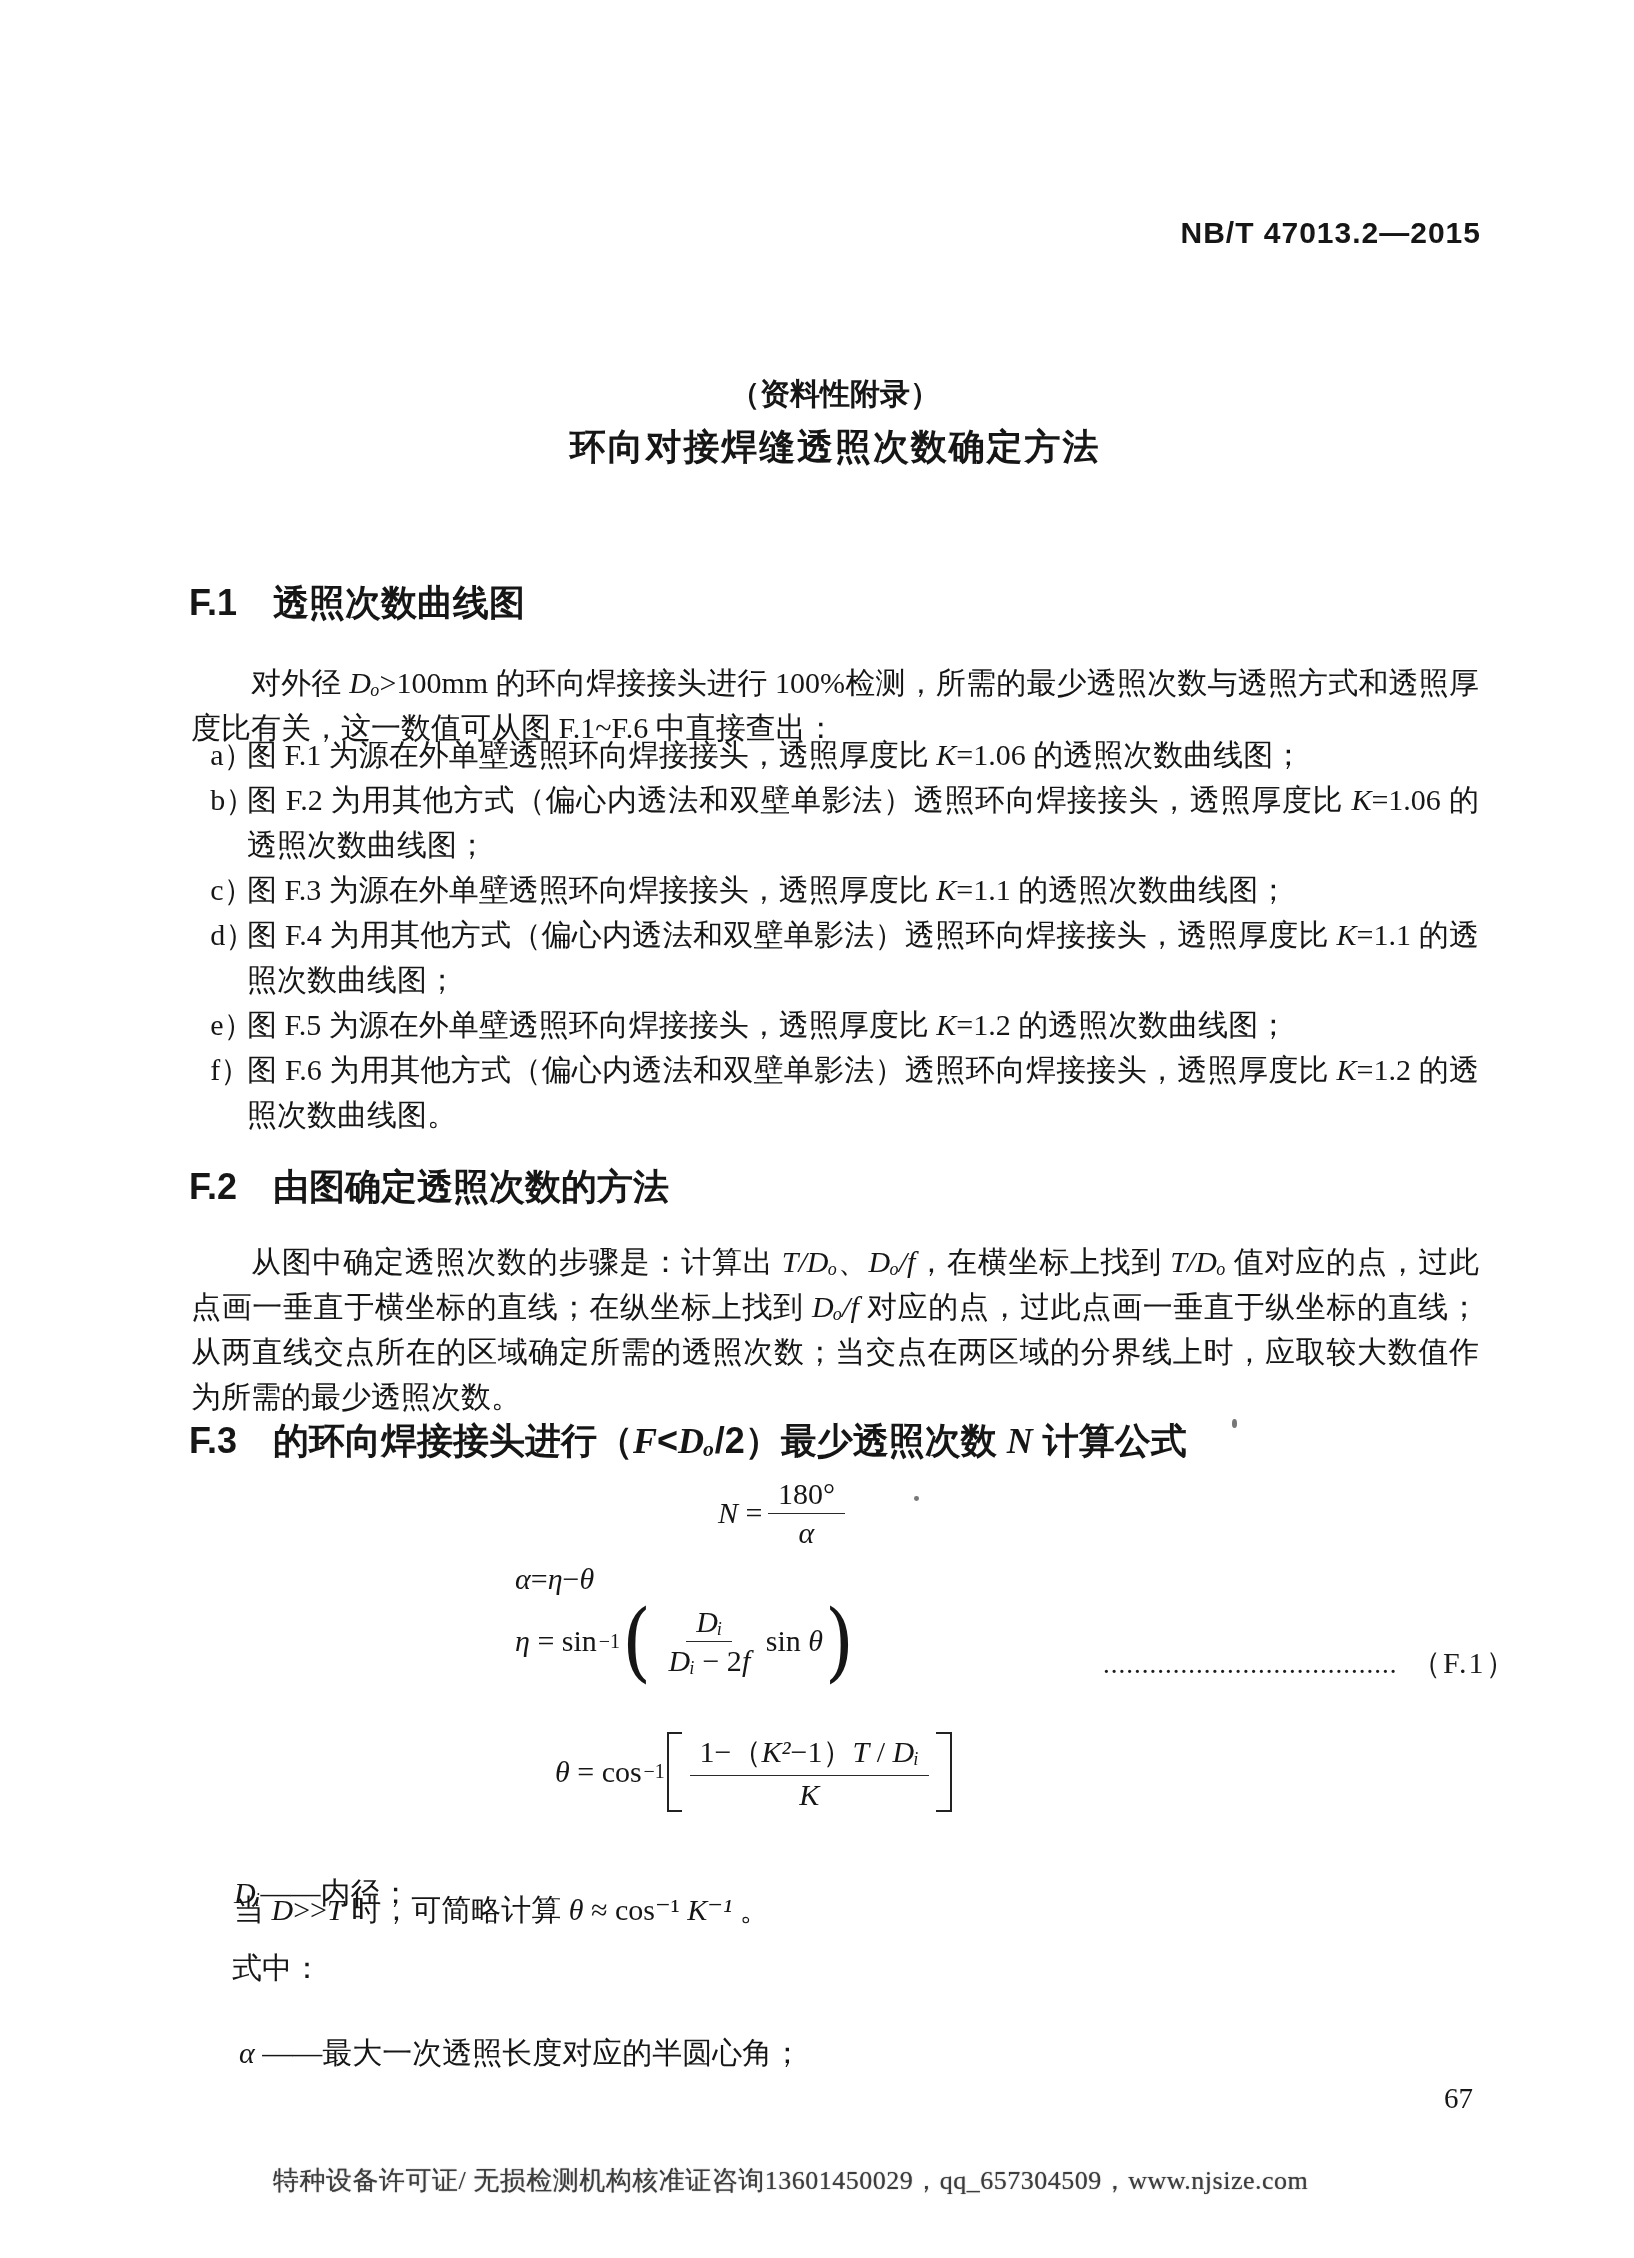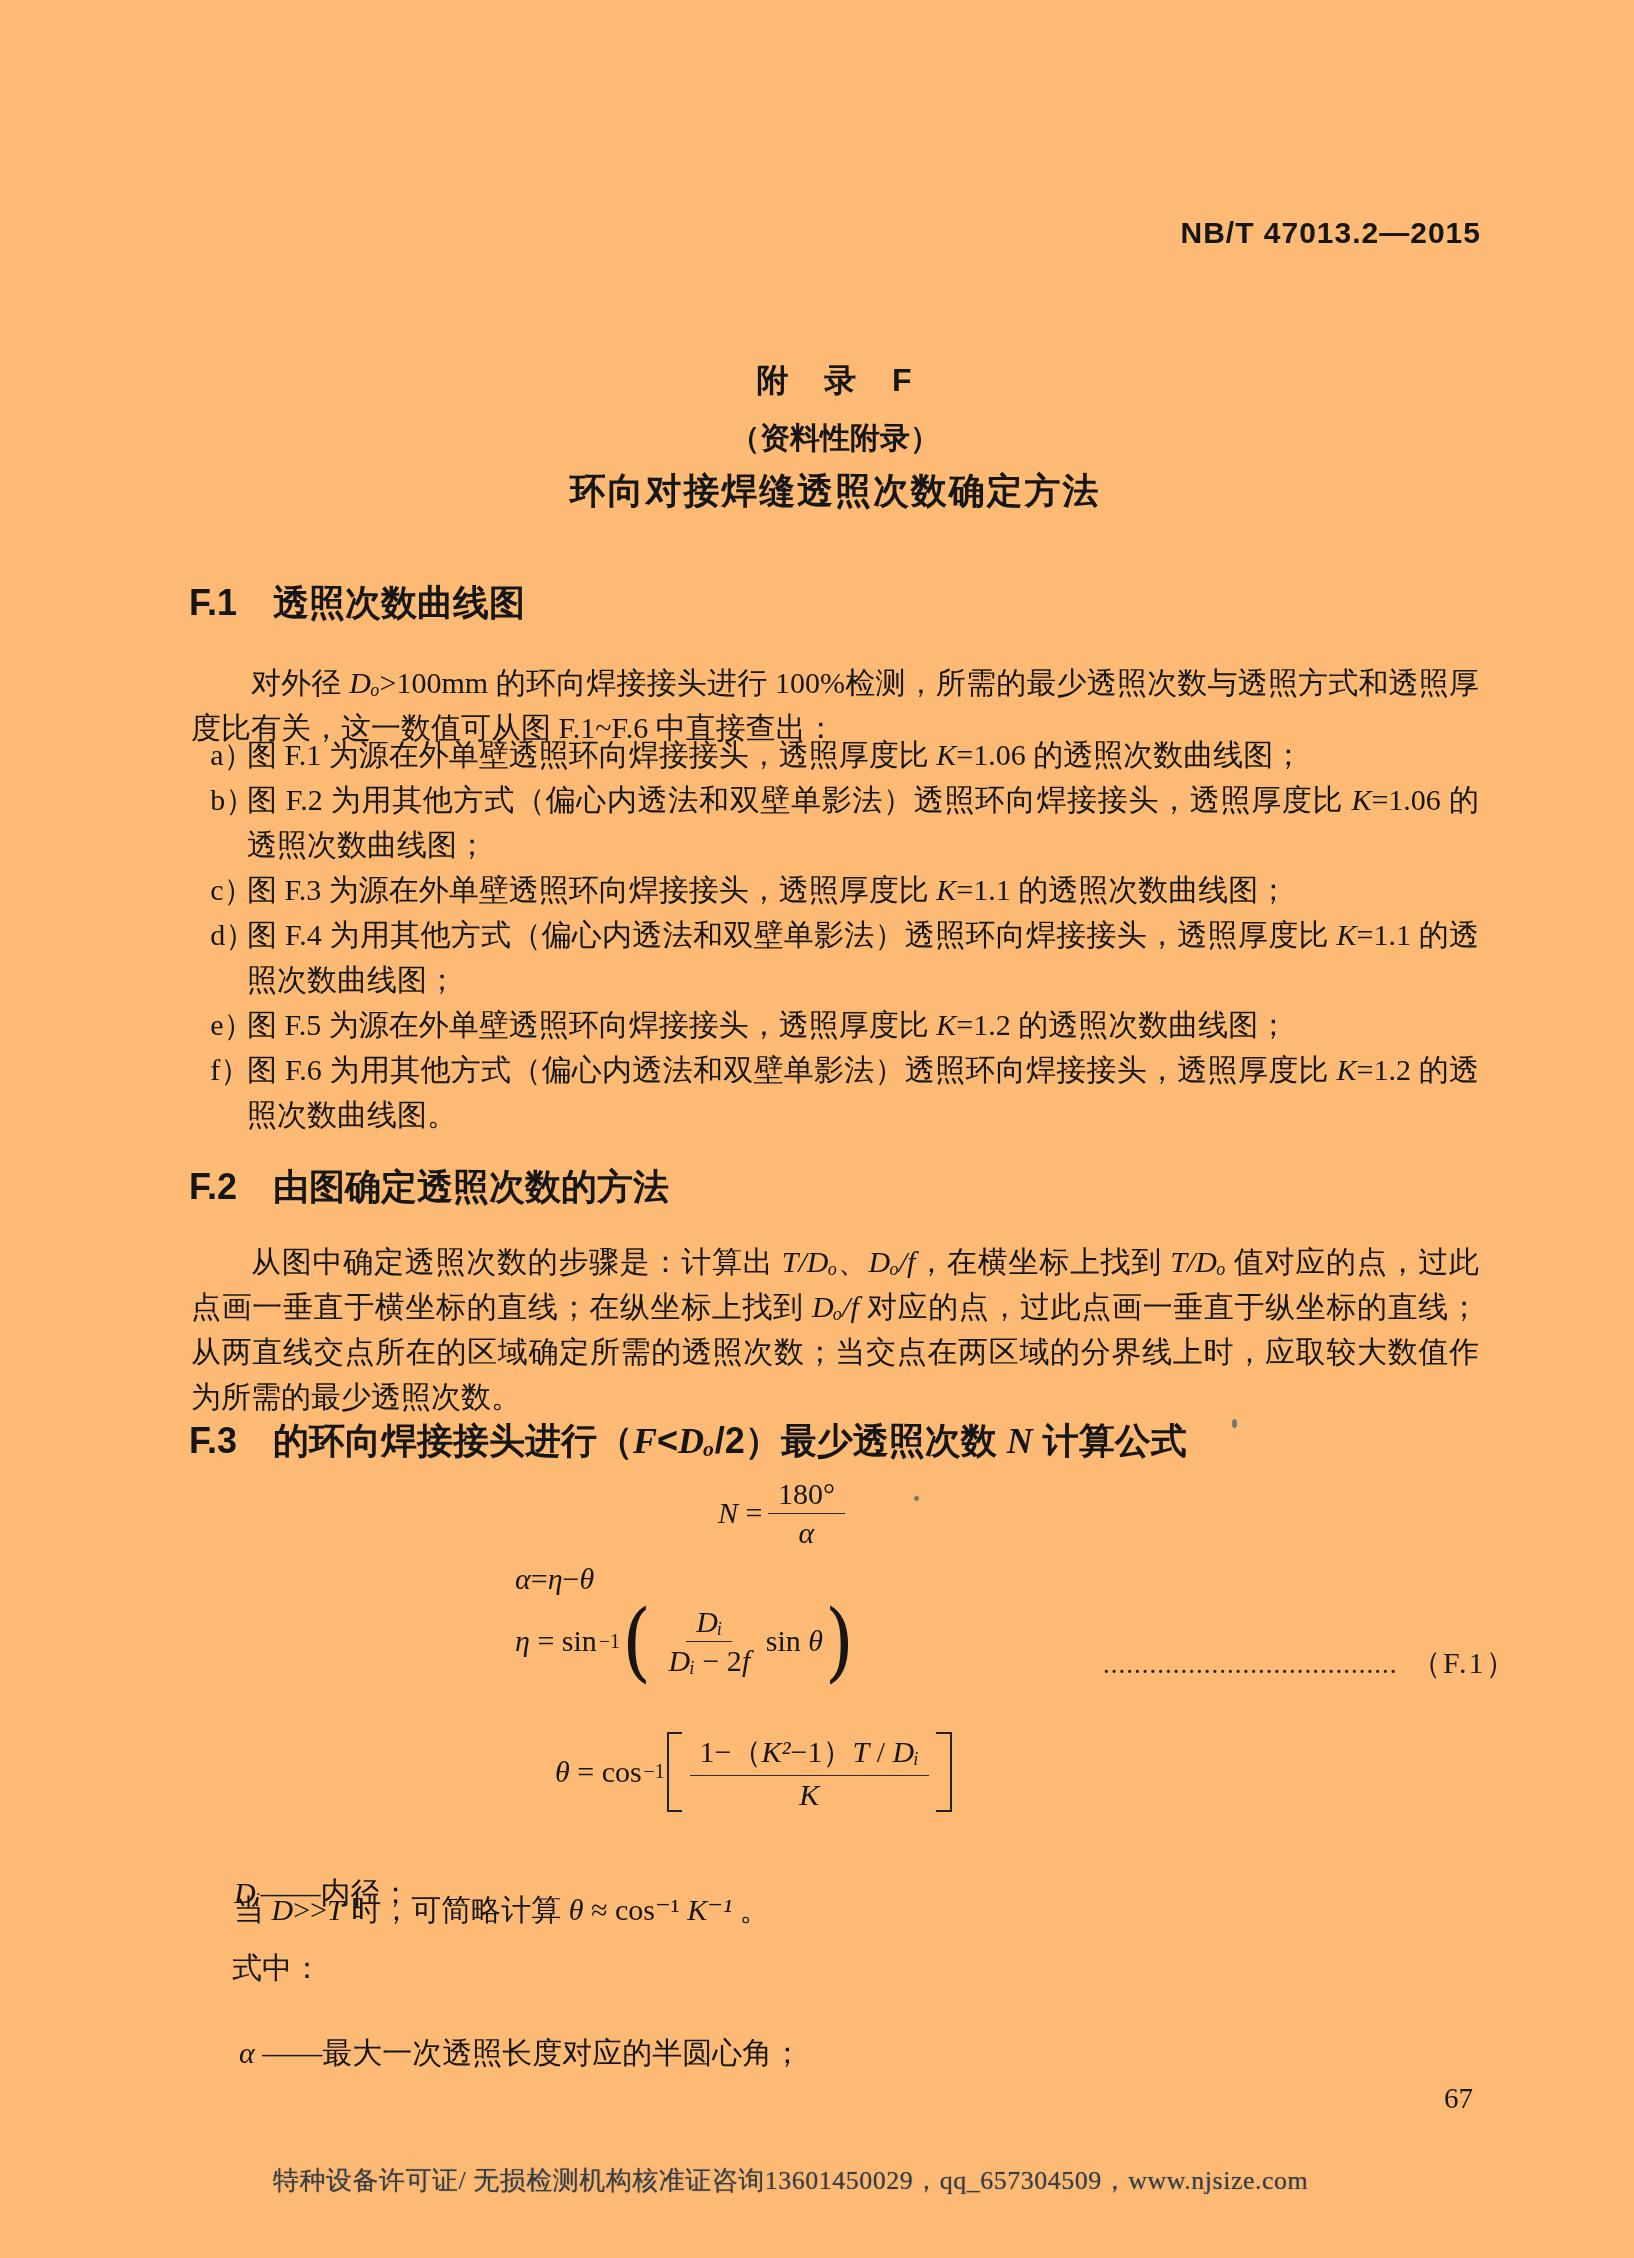--- a/index.html
+++ b/index.html
@@ -1,19 +1,19 @@
 <!DOCTYPE html>
 <html><head>
 <meta charset="utf-8">
 <style>
   html,body{margin:0;padding:0;background:#e8e8e8;}
   .page{
     position:relative;
     width:1635px;height:2258px;
-    background:#fdba74;
+    background:#ffffff;
     font-family:"Liberation Serif","DejaVu Serif",serif;
     color:#161616;
     overflow:hidden;
   }
   .var{font-style:italic;font-family:"Liberation Serif","DejaVu Serif",serif;}
   .abs{position:absolute;}
 
   
   .std-no{
     top:216px;right:154px;
@@ -107,21 +107,20 @@
   .speck-2{left:914px;top:1496px;width:4.8px;height:4.8px;}
 </style>
 </head>
 <body>
 
 <div class="page">
 
   <div class="abs std-no">NB/T 47013.2—2015</div>
 
   <div class="abs title-block">
-    <div class="title-l1">附　录　F</div>
     <div class="title-l2">（资料性附录）</div>
     <div class="title-l3">环向对接焊缝透照次数确定方法</div>
   </div>
 
   <div class="abs s-heading h-f1">F.1　透照次数曲线图</div>
 
   <p class="abs body-par indent p-f1"><span>对外径 </span><span class="var">Dₒ</span><span>&gt;100mm 的环向焊接接头进行 100%检测，所需的最少透照次数与透照方式和透照厚度比有关，这一数值可从图 F.1~F.6 中直接查出：</span></p>
 
   <div class="abs item-list">
     <div class="item">

